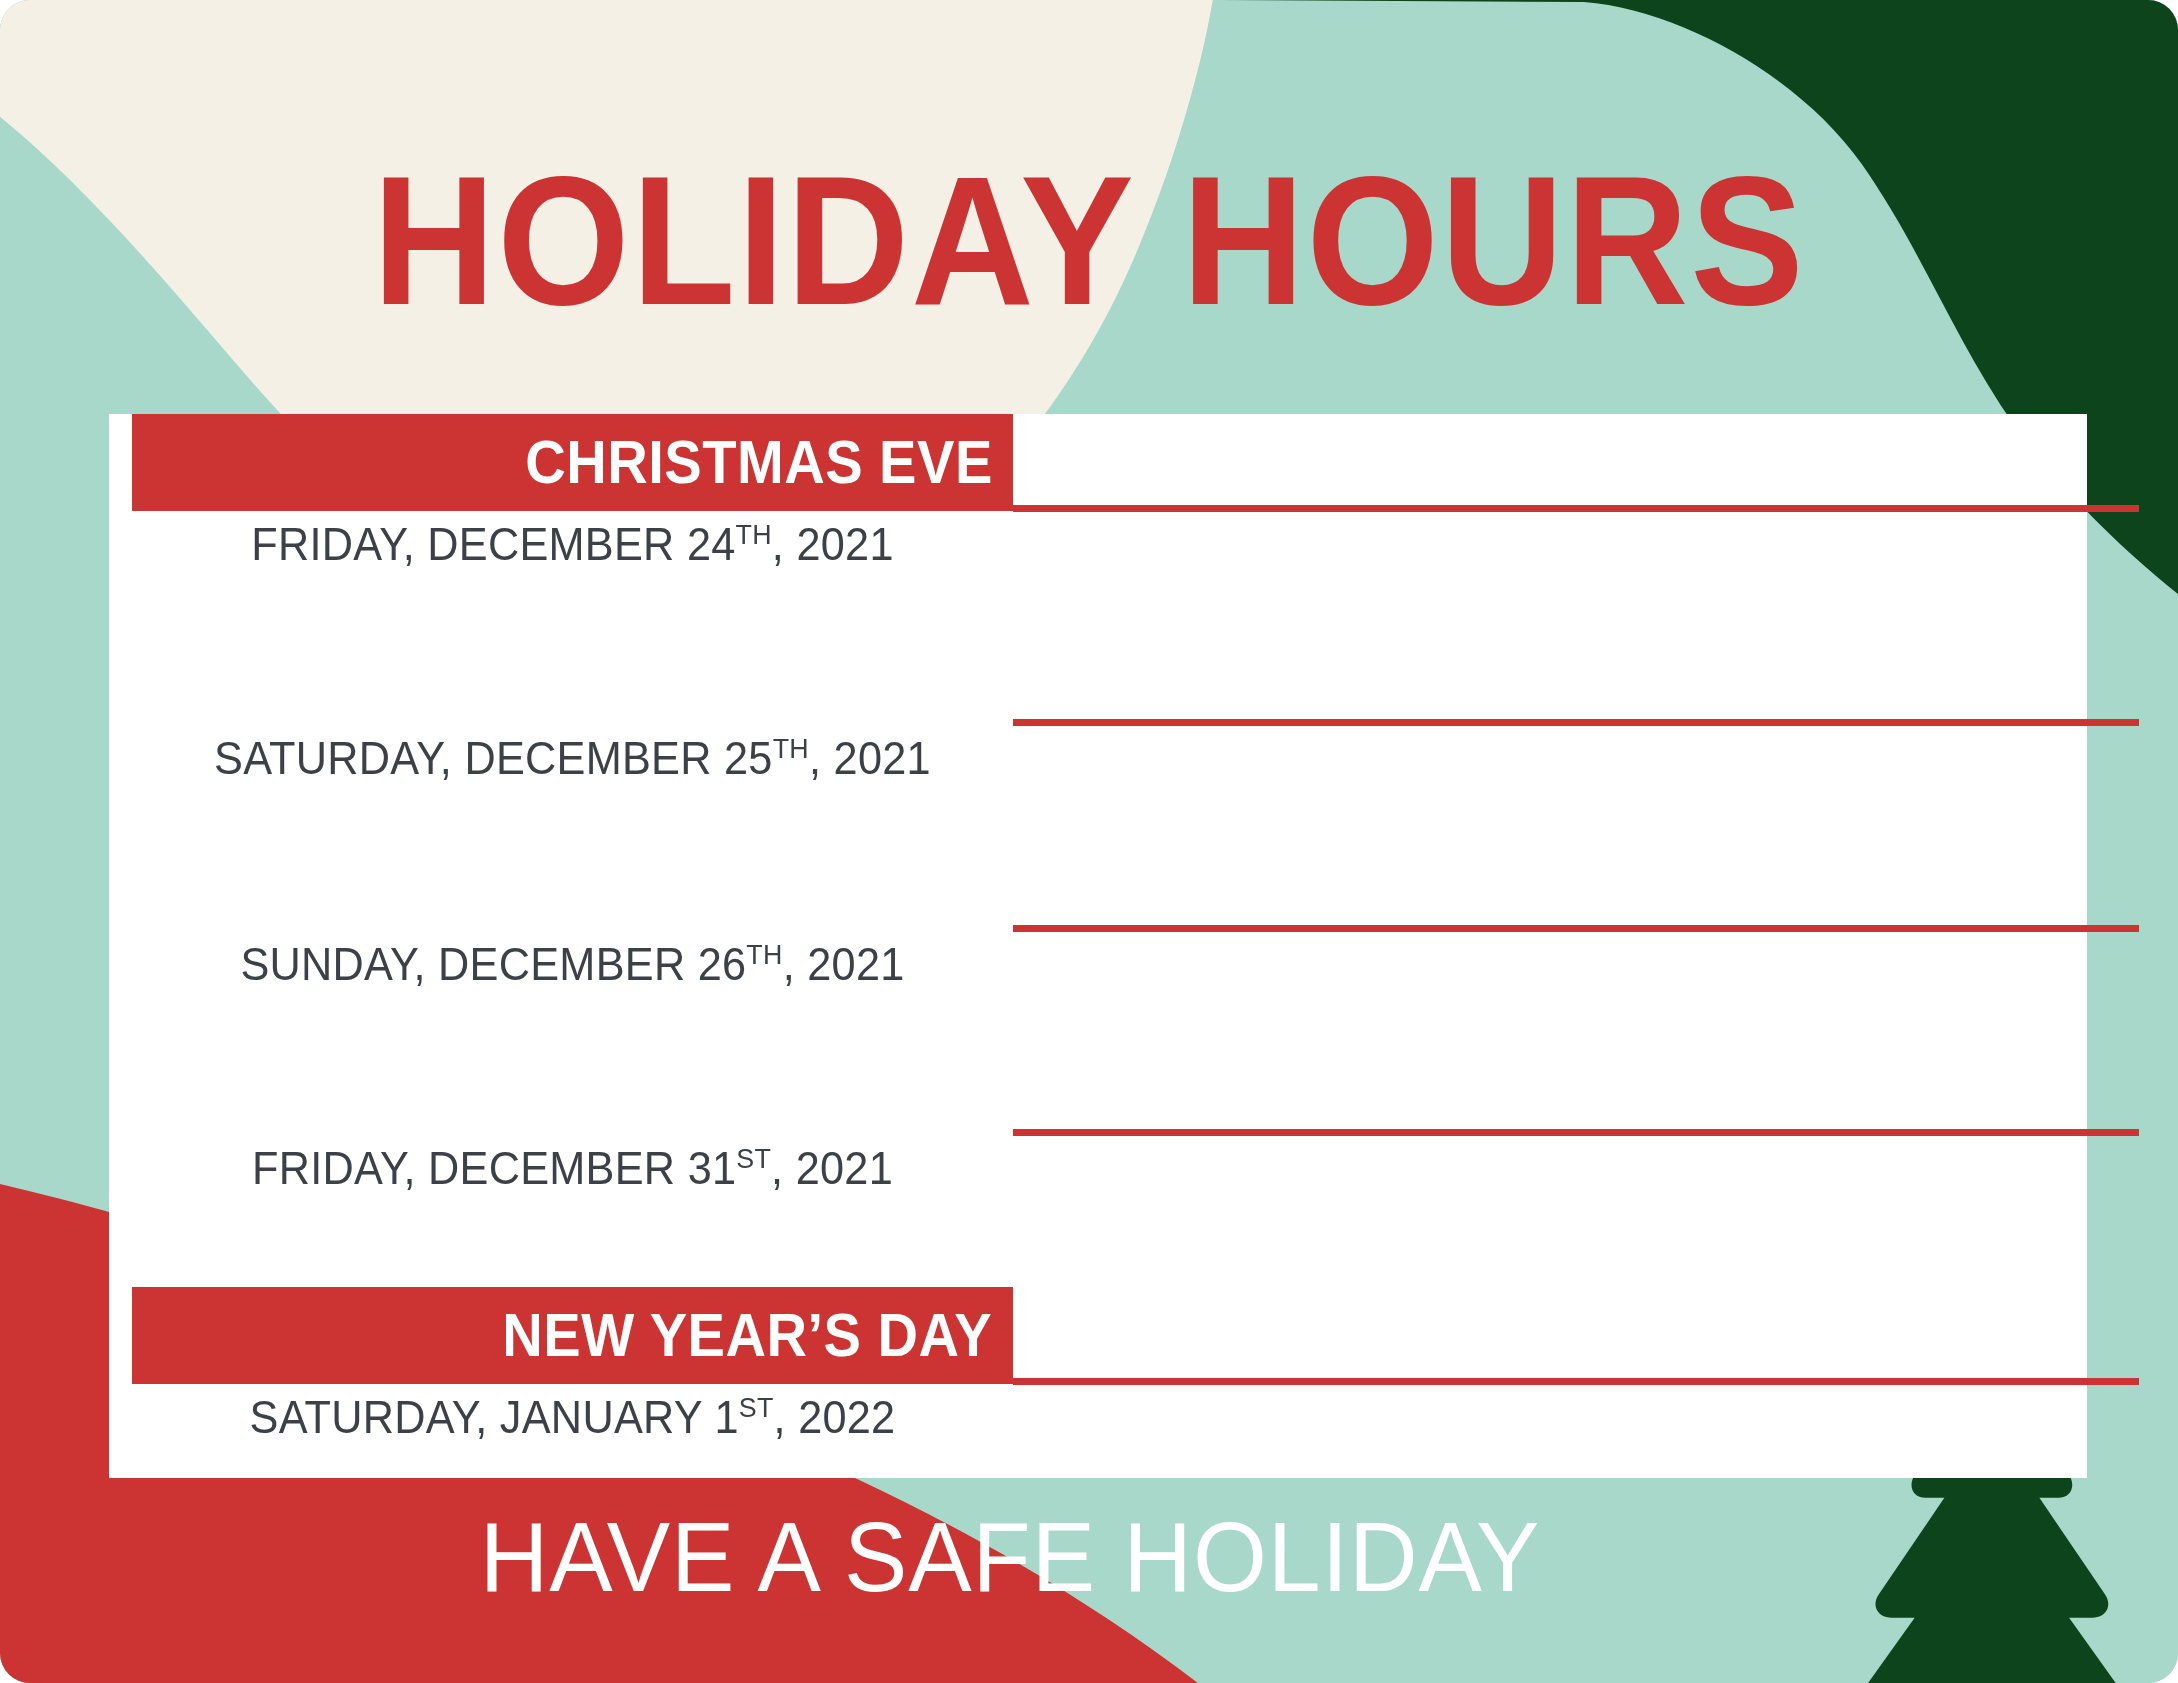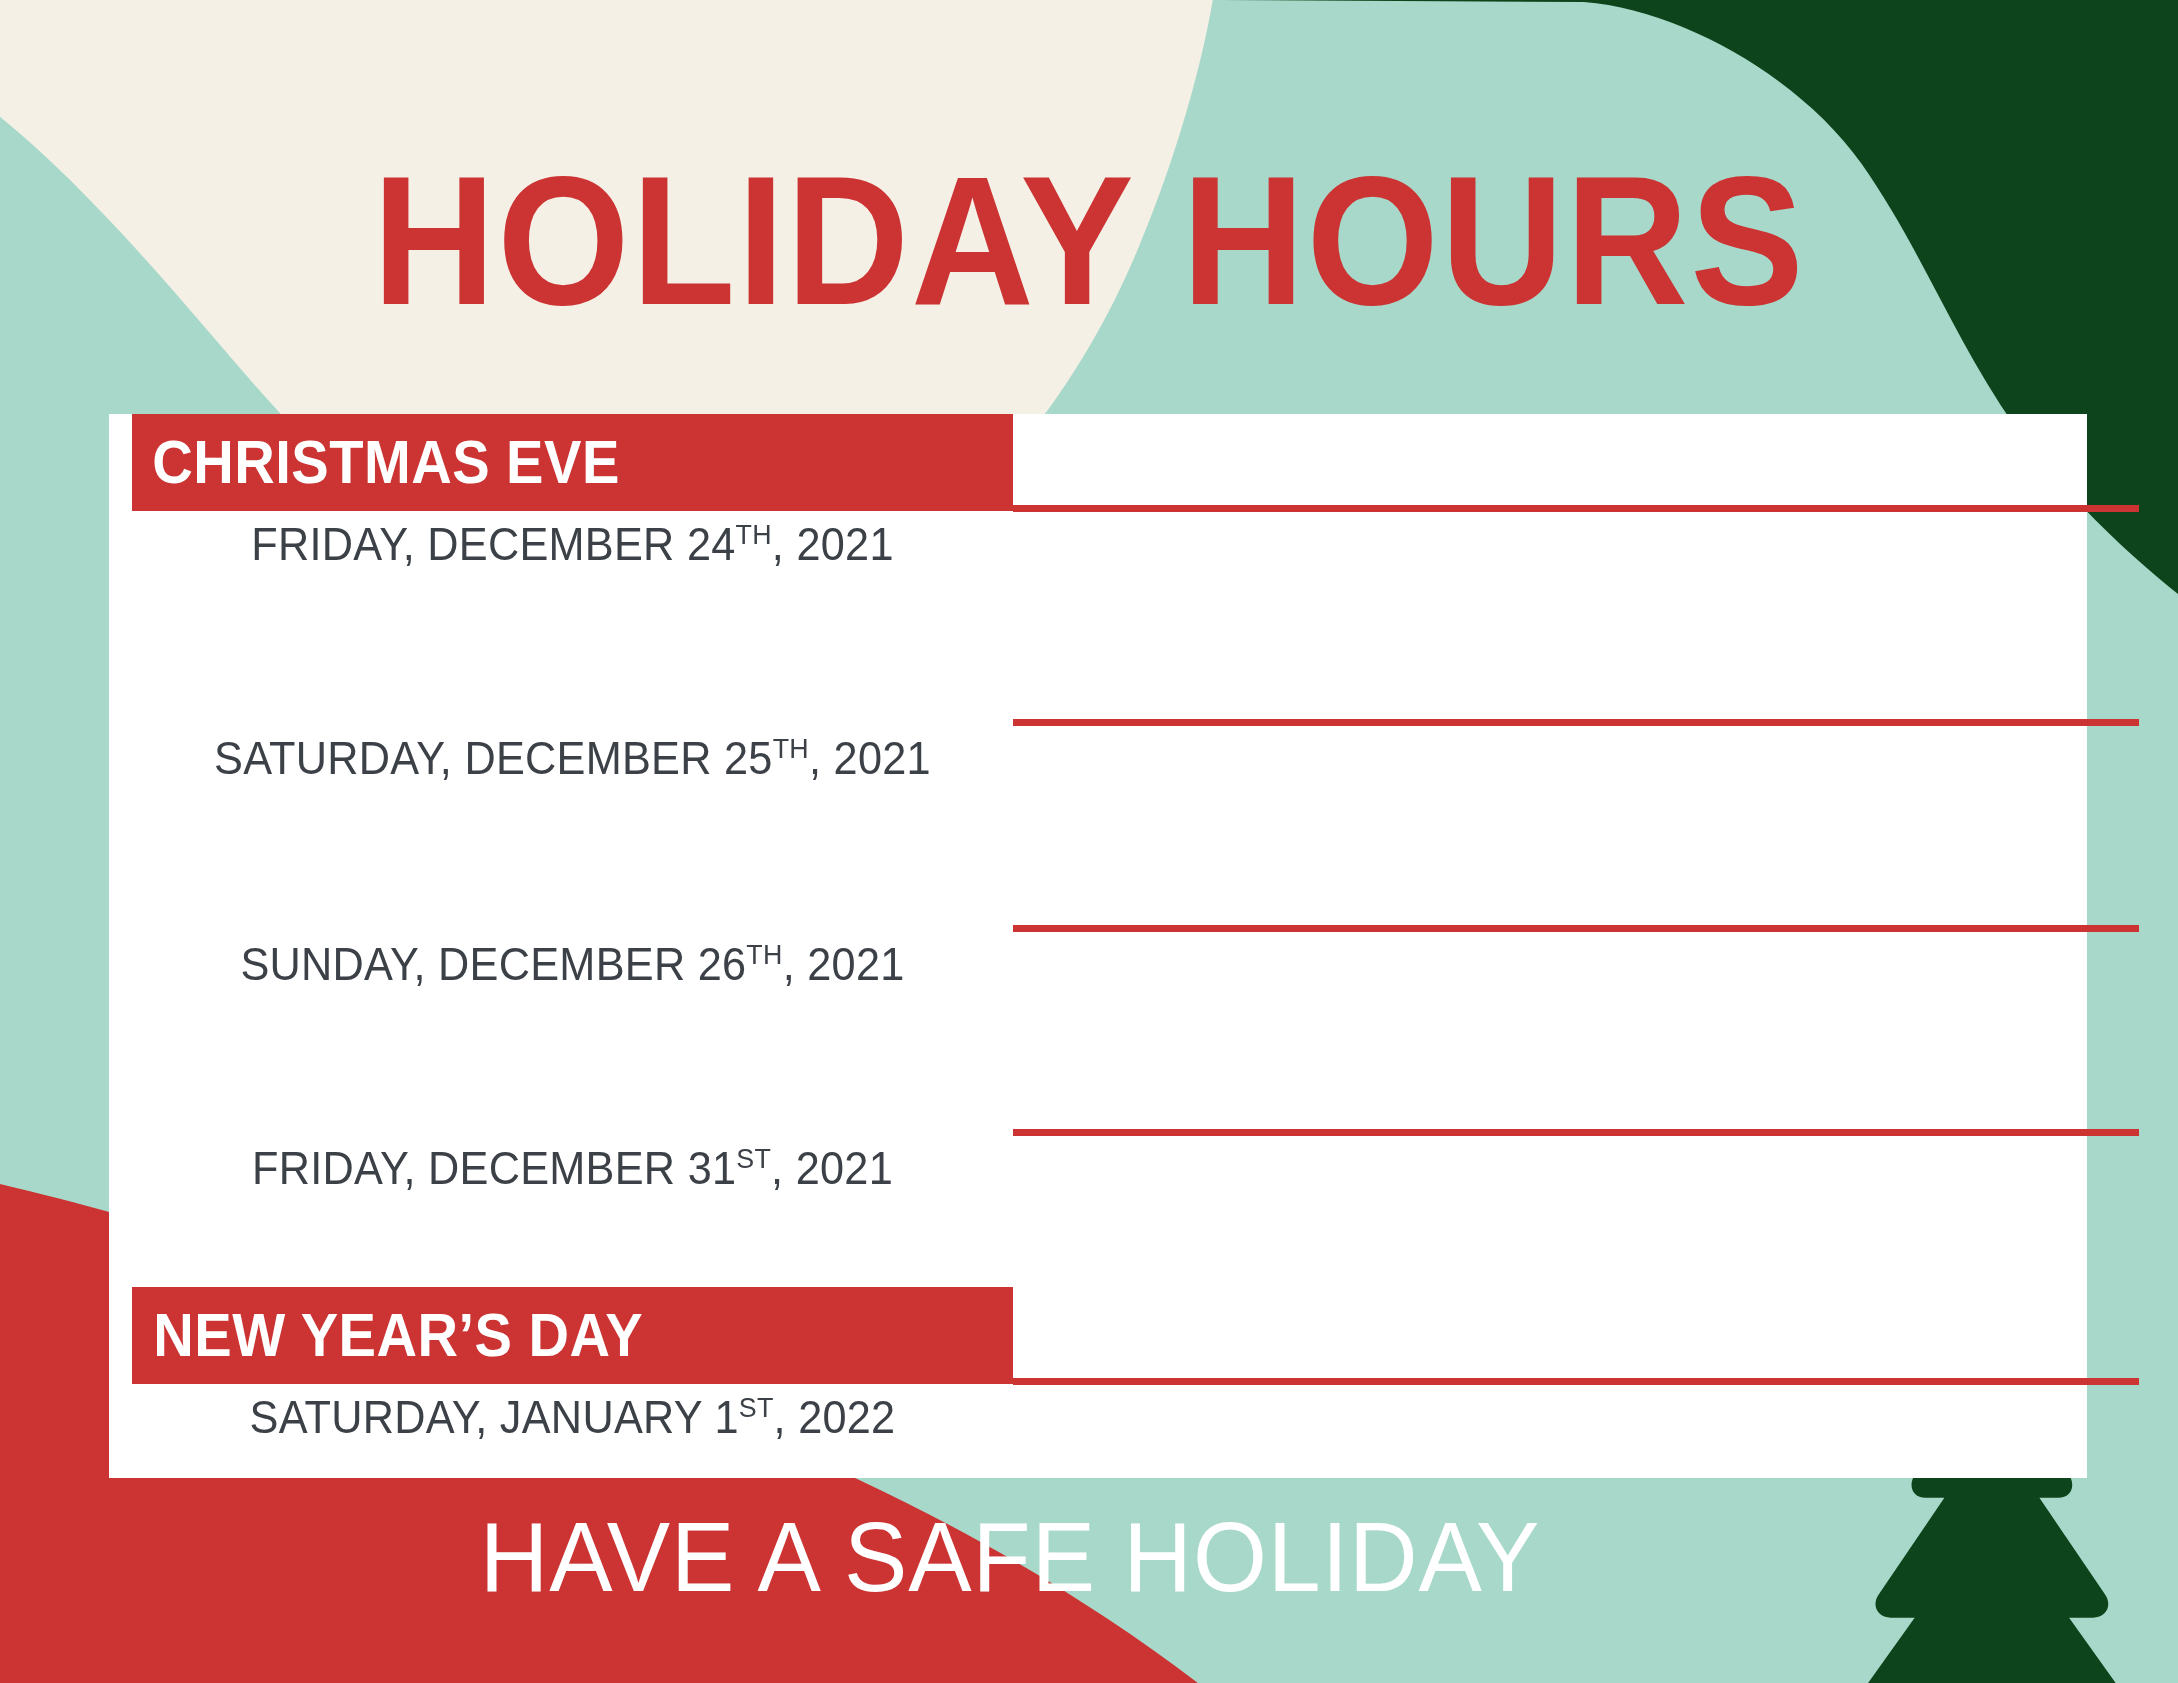--- a/index.html
+++ b/index.html
@@ -9,20 +9,21 @@
   }
   body {
     font-family: "Liberation Sans", sans-serif;
   }
   #poster {
     position: relative;
     width: 2178px;
     height: 1683px;
     overflow: hidden;
     background: #A8D8CA;
+    border-radius: 30px;
   }
   #bg-svg {
     position: absolute;
     left: 0; top: 0;
     width: 2178px;
     height: 1683px;
   }
 
   
   .poster-title {
@@ -60,21 +61,21 @@
   }
   .entry-bar {
     position: absolute;
     left: 23px;
     top: 0;
     width: 881px;
     height: 97px;
     background: #CC3333;
     display: flex;
     align-items: center;
-    justify-content: flex-start;
+    justify-content: flex-end;
   }
   .entry-name {
     color: #ffffff;
     font-family: "Liberation Sans Narrow", "Liberation Sans", sans-serif;
     font-weight: bold;
     font-size: 61px;
     line-height: 1;
     letter-spacing: 0.5px;
     transform: scaleX(0.92);
     white-space: nowrap;

